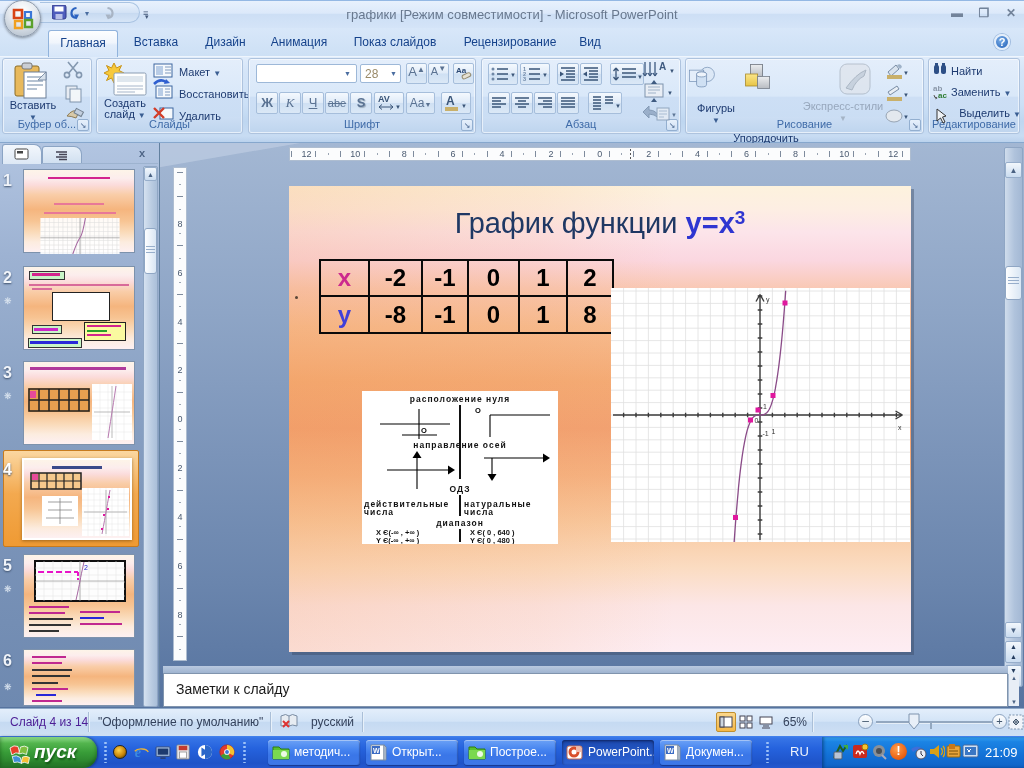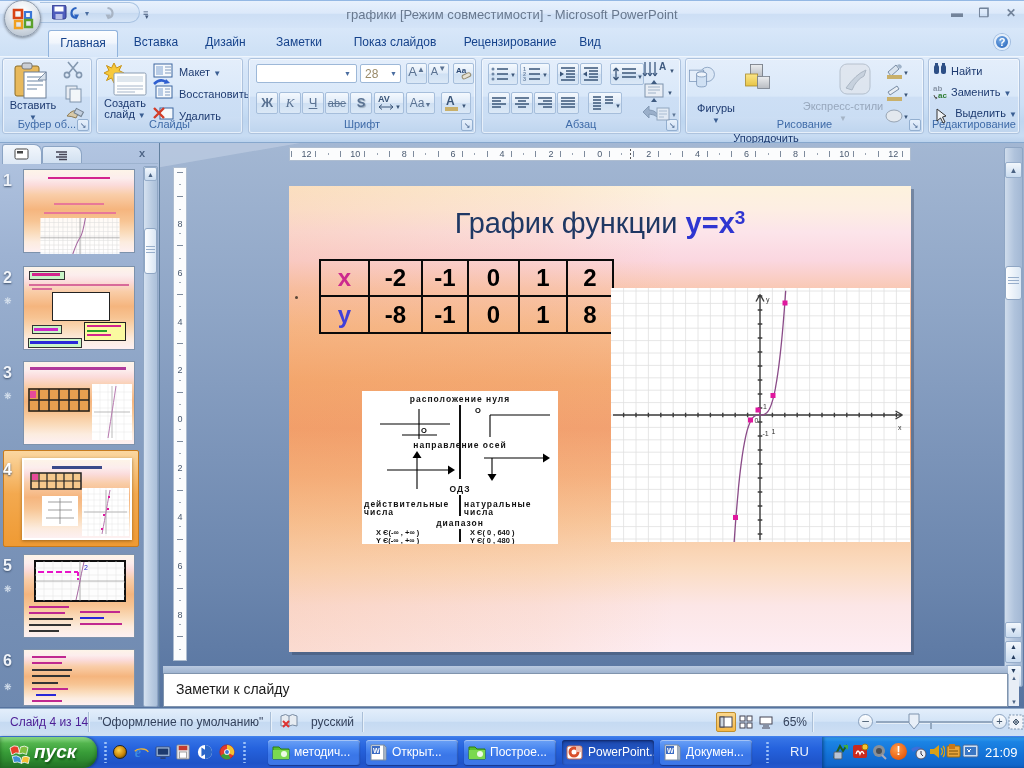--- a/index.html
+++ b/index.html
@@ -76,21 +76,21 @@
  <path d="M3 3 h8 v8 h-8z" fill="none" stroke="#d84315" stroke-width="2.6"></path>
  <path d="M14 5 h6 v6 h-6z" fill="none" stroke="#3b77d8" stroke-width="2.2"></path>
  <path d="M4 14 h7 v7 h-7z" fill="none" stroke="#f0a020" stroke-width="2.4"></path>
  <path d="M14 13 h7 v7 h-7z" fill="none" stroke="#5aa02c" stroke-width="2.4"></path>
 </svg>
 
 <div class="abs" id="tabrow"></div>
 <div class="abs" id="tab-active">Главная</div>
 <div class="tab" style="left:125px;width:62px;">Вставка</div>
 <div class="tab" style="left:198px;width:55px;">Дизайн</div>
-<div class="tab" style="left:263px;width:72px;">Заметки</div>
+<div class="tab" style="left:263px;width:72px;">Анимация</div>
 <div class="tab" style="left:346px;width:98px;">Показ слайдов</div>
 <div class="tab" style="left:455px;width:110px;">Рецензирование</div>
 <div class="tab" style="left:572px;width:36px;">Вид</div>
 <div class="abs" id="helpbtn">?</div>
 
 <div class="abs" id="ribbon"></div>
 <div class="abs" id="ribbonbase"></div>
 
 <div class="grp" style="left:2px;width:90px;">
  <div class="grplabel">Буфер об...</div>
@@ -310,21 +310,21 @@
  <g transform="translate(0,44)">
       <ellipse cx="10" cy="10" rx="8" ry="6" fill="#e3e8ee" stroke="#98a5b4"></ellipse>
       <text x="19" y="13" font-size="6" fill="#3a5578">▼</text>
     </g>
 </svg>
 
 <div class="grp" style="left:928px;width:92px;">
  <div class="grplabel">Редактирование</div>
  <div class="btnlbl" style="left:22px;top:7px;width:44px;text-align:left;">Найти</div>
  <div class="btnlbl" style="left:22px;top:28px;width:70px;text-align:left;">Заменить <span class="dd">▼</span></div>
- <div class="btnlbl" style="left:22px;top:49px;width:70px;text-align:center;">Выделить <span class="dd">▼</span></div>
+ <div class="btnlbl" style="left:22px;top:49px;width:70px;text-align:right;">Выделить <span class="dd">▼</span></div>
 </div>
 <svg class="abs" style="left:932px;top:62px;" width="18" height="62" viewBox="0 0 18 62">
  <g fill="#2d4f86">
       <rect x="2" y="3" width="5" height="9" rx="2"></rect>
       <rect x="9" y="3" width="5" height="9" rx="2"></rect>
       <rect x="3" y="1" width="3" height="4"></rect>
       <rect x="10" y="1" width="3" height="4"></rect>
     </g>
  <g font-size="8" font-weight="bold">
       <text x="1" y="29" fill="#8a97a8">ab</text>

